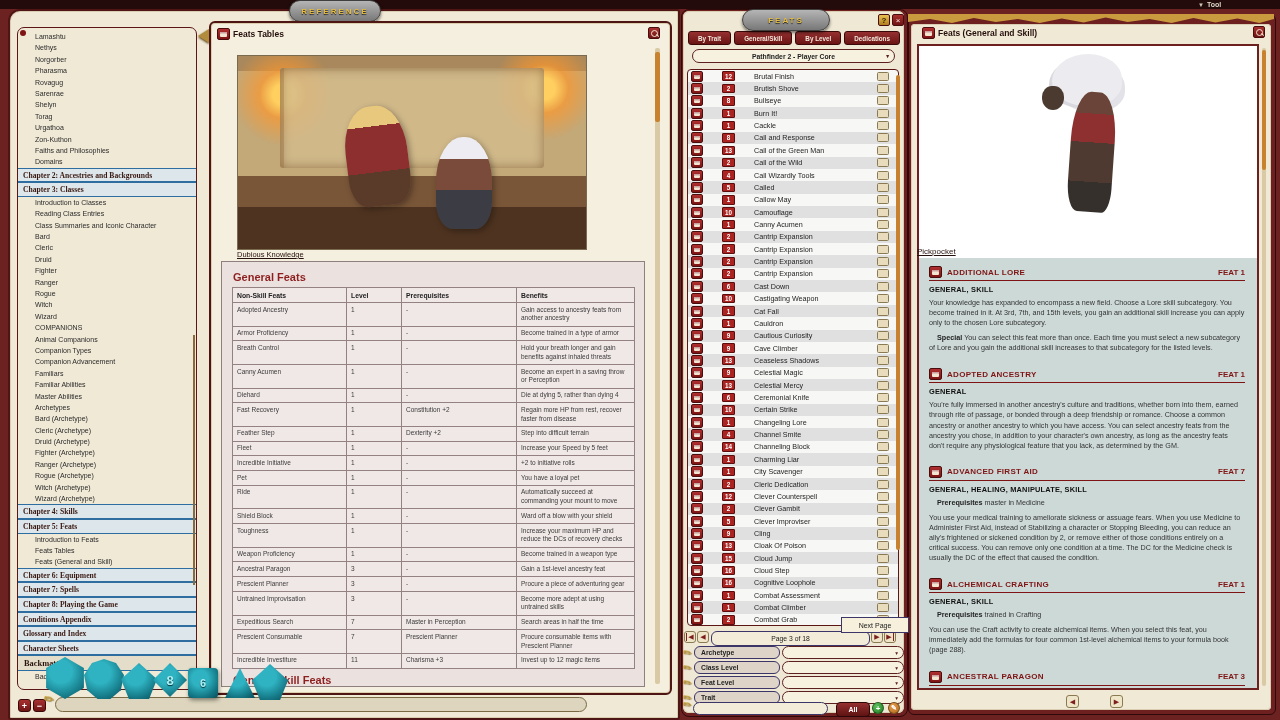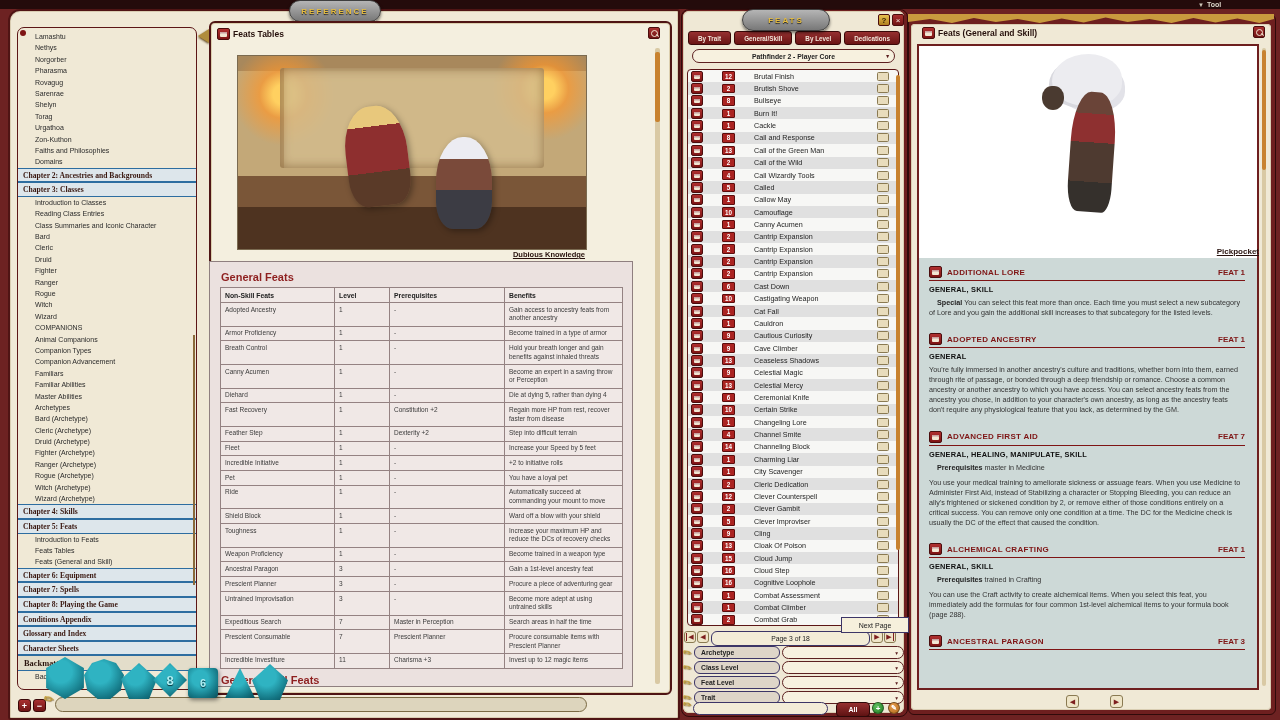--- a/index.html
+++ b/index.html
@@ -68,25 +68,25 @@
       linear-gradient(#a8885c 0 8%, #c3a878 8% 62%, #7a5638 62% 78%, #4e3320 78% 100%);}
   #art-dubious .wallmap{position:absolute;left:12%;top:6%;width:76%;height:52%;
       background:#d4bd8e;opacity:.8;border-radius:3px;
       box-shadow:inset 0 0 12px #8a6a42, inset 20px 8px 0 -16px #b89868;}
   #art-dubious .fig1{position:absolute;left:31%;top:26%;width:62px;height:100px;
       background:linear-gradient(#e8c87c 0 20%, #8e2f2f 20% 66%, #5a3a28 66%);
       border-radius:45% 45% 28% 28%;transform:rotate(-7deg);box-shadow:2px 2px 6px rgba(0,0,0,.35);}
   #art-dubious .fig2{position:absolute;left:57%;top:42%;width:56px;height:92px;
       background:linear-gradient(#ececf2 0 24%, #7a4a3a 24% 58%, #3c3c44 58%);
       border-radius:48% 48% 30% 30%;box-shadow:2px 2px 6px rgba(0,0,0,.35);}
-  .art-caption{font-size:7.5px;font-weight:bold;color:#26100c;text-decoration:underline;text-align:right;}
+  .art-caption{font-size:7.5px;font-weight:normal;color:#26100c;text-decoration:underline;text-align:left;}
   #cap-dubious{left:237px;top:250px;width:348px;}
 
   
-  #pink-panel{left:209px;top:261px;width:424px;height:426px;background:#ebe1df;
+  #pink-panel{left:221px;top:261px;width:424px;height:426px;background:#ebe1df;
               border:1px solid #8f7f7f;overflow:hidden;padding:4px 10px;box-sizing:border-box;}
   .sec-heading{font-size:11px;font-weight:bold;color:#8e1f1f;margin:5px 0 4px 1px;
                font-family:"Liberation Sans",sans-serif;}
   table.ft{border-collapse:collapse;width:402px;background:#f0e8e6;table-layout:fixed;}
   table.ft th,table.ft td{border:1px solid #948282;font-size:6.5px;color:#3a3a3a;
                padding:2.5px 4px;vertical-align:top;text-align:left;line-height:1.35;}
   table.ft th{font-weight:bold;color:#222;font-size:6.8px;}
   col.c1{width:114px;} col.c2{width:55px;} col.c3{width:115px;} col.c4{width:118px;}
 
   .nav-arrow{width:13px;height:13px;background:#efe5c8;border:1px solid #8a7a52;border-radius:3px;
@@ -816,20 +816,21 @@
   </div>
   <div id="cap-pickpocket" class="abs art-caption" style="font-size:8px;">Pickpocket</div>
   <div id="detail-teal" class="abs">
       <div class="entry">
         <div class="entry-head">
           <span class="folder"></span>
           <span class="entry-name">ADDITIONAL LORE</span>
           <span class="entry-feat">FEAT 1</span>
         </div>
         <div class="entry-traits">GENERAL, SKILL</div>
+        <p class="entry-p">Your knowledge has expanded to encompass a new field. Choose a Lore skill subcategory. You become trained in it. At 3rd, 7th, and 15th levels, you gain an additional skill increase you can apply only to the chosen Lore subcategory.</p>
         <p class="entry-p"><b>Special </b>You can select this feat more than once. Each time you must select a new subcategory of Lore and you gain the additional skill increases to that subcategory for the listed levels.</p>
       </div>
       <div class="entry">
         <div class="entry-head">
           <span class="folder"></span>
           <span class="entry-name">ADOPTED ANCESTRY</span>
           <span class="entry-feat">FEAT 1</span>
         </div>
         <div class="entry-traits">GENERAL</div>
         <p class="entry-p">You're fully immersed in another ancestry's culture and traditions, whether born into them, earned through rite of passage, or bonded through a deep friendship or romance. Choose a common ancestry or another ancestry to which you have access. You can select ancestry feats from the ancestry you chose, in addition to your character's own ancestry, as long as the ancestry feats don't require any physiological feature that you lack, as determined by the GM.</p>

